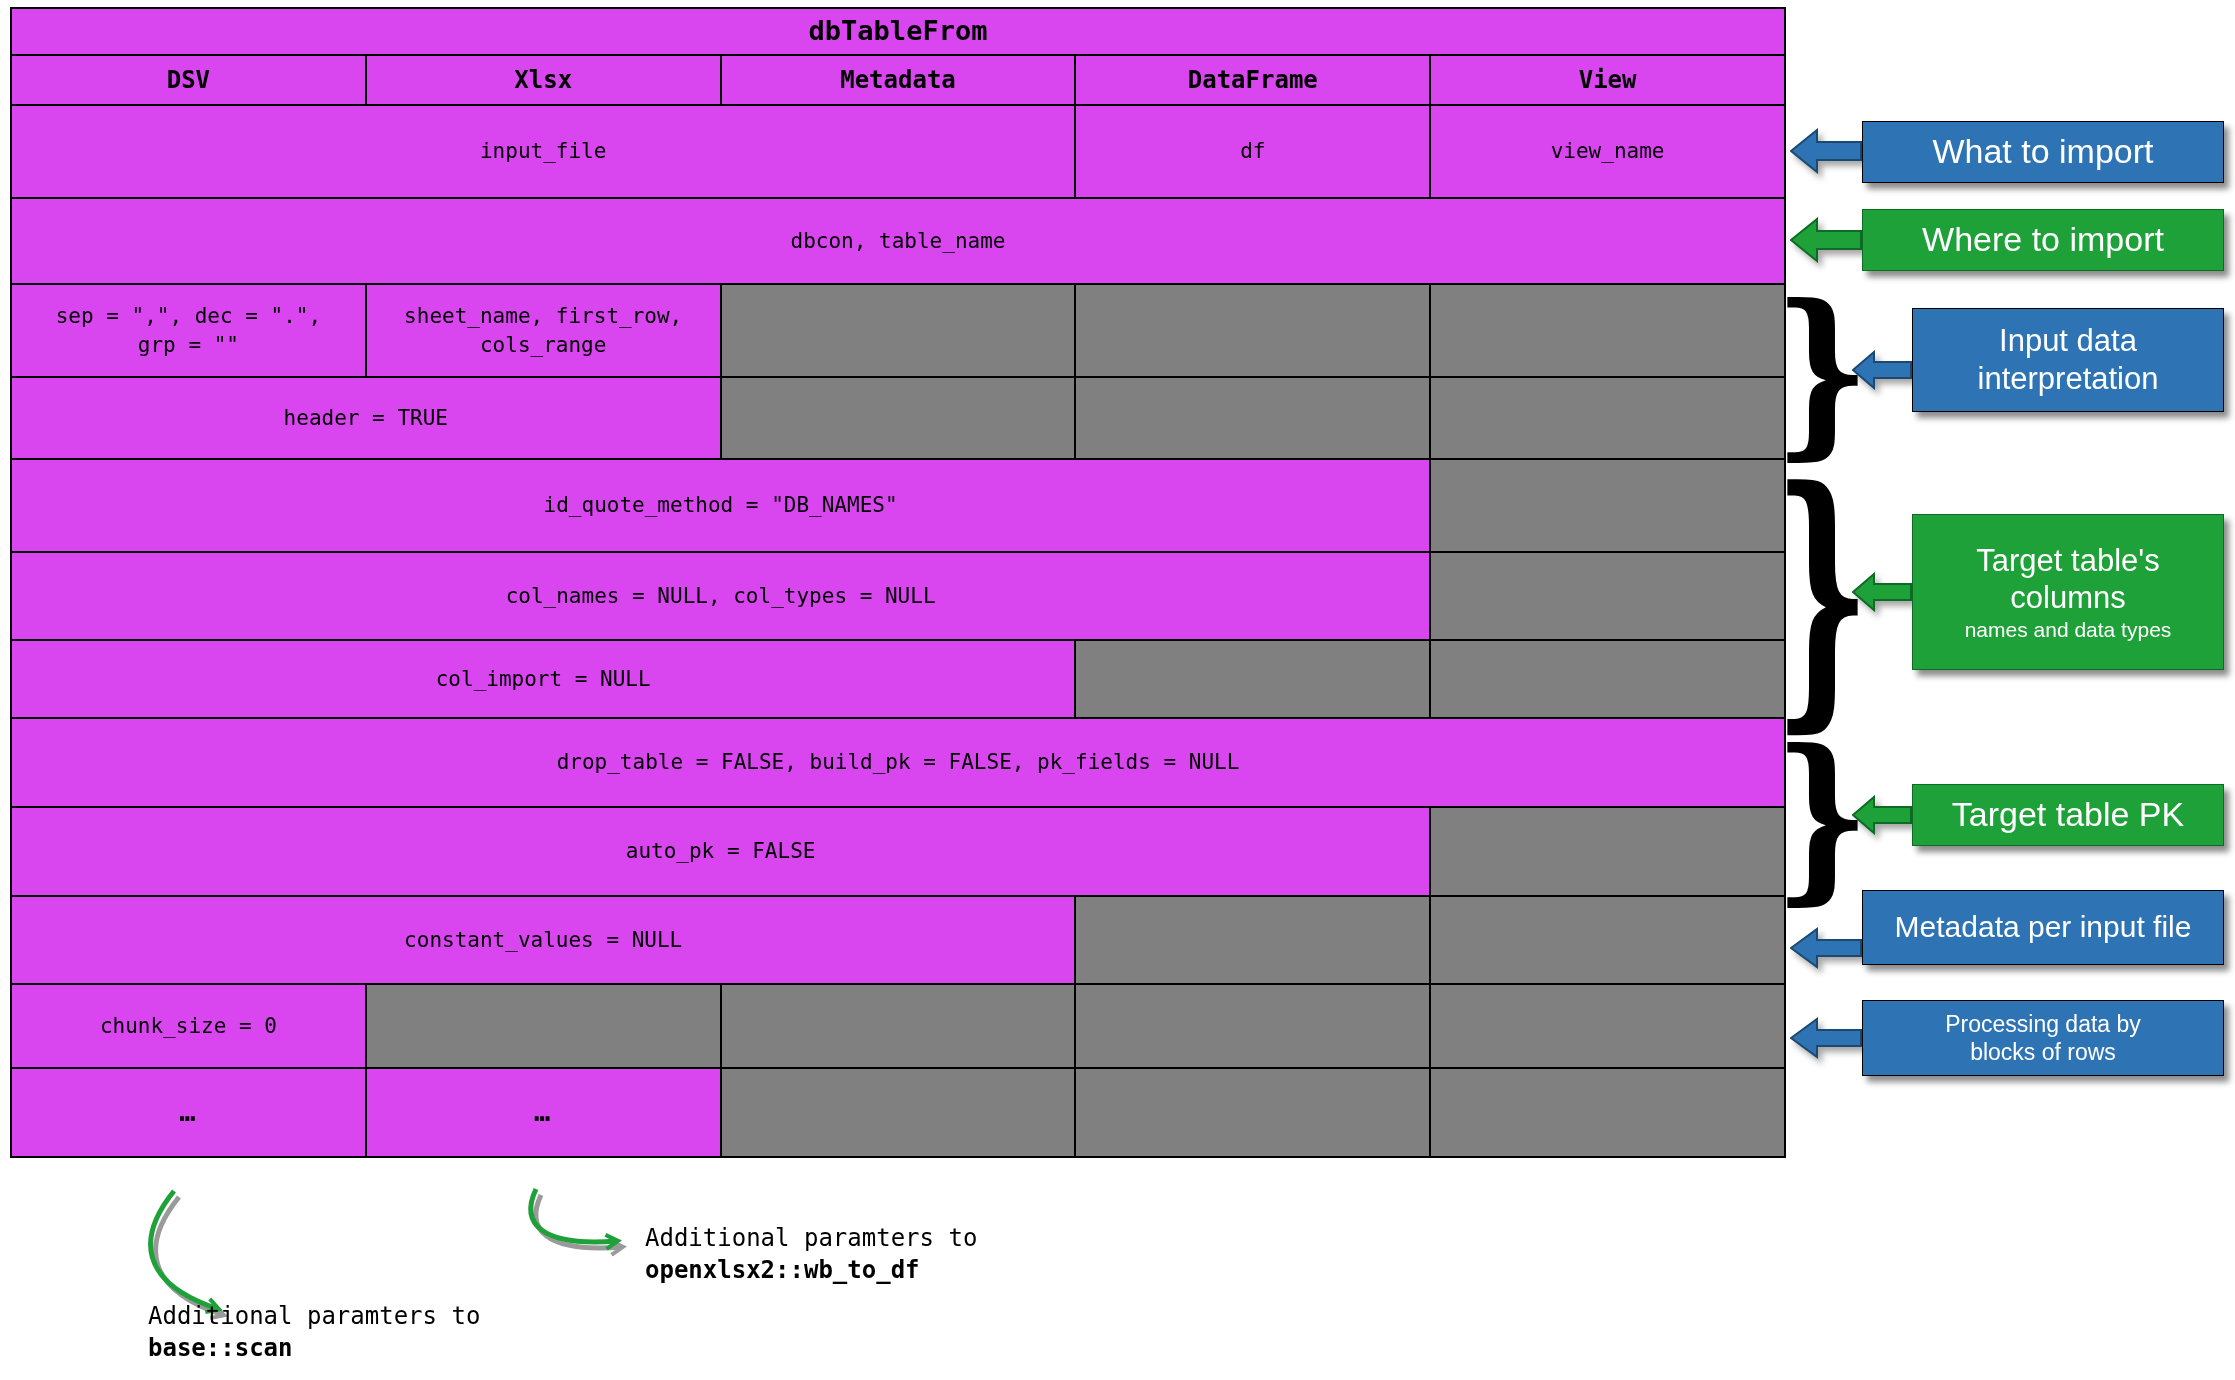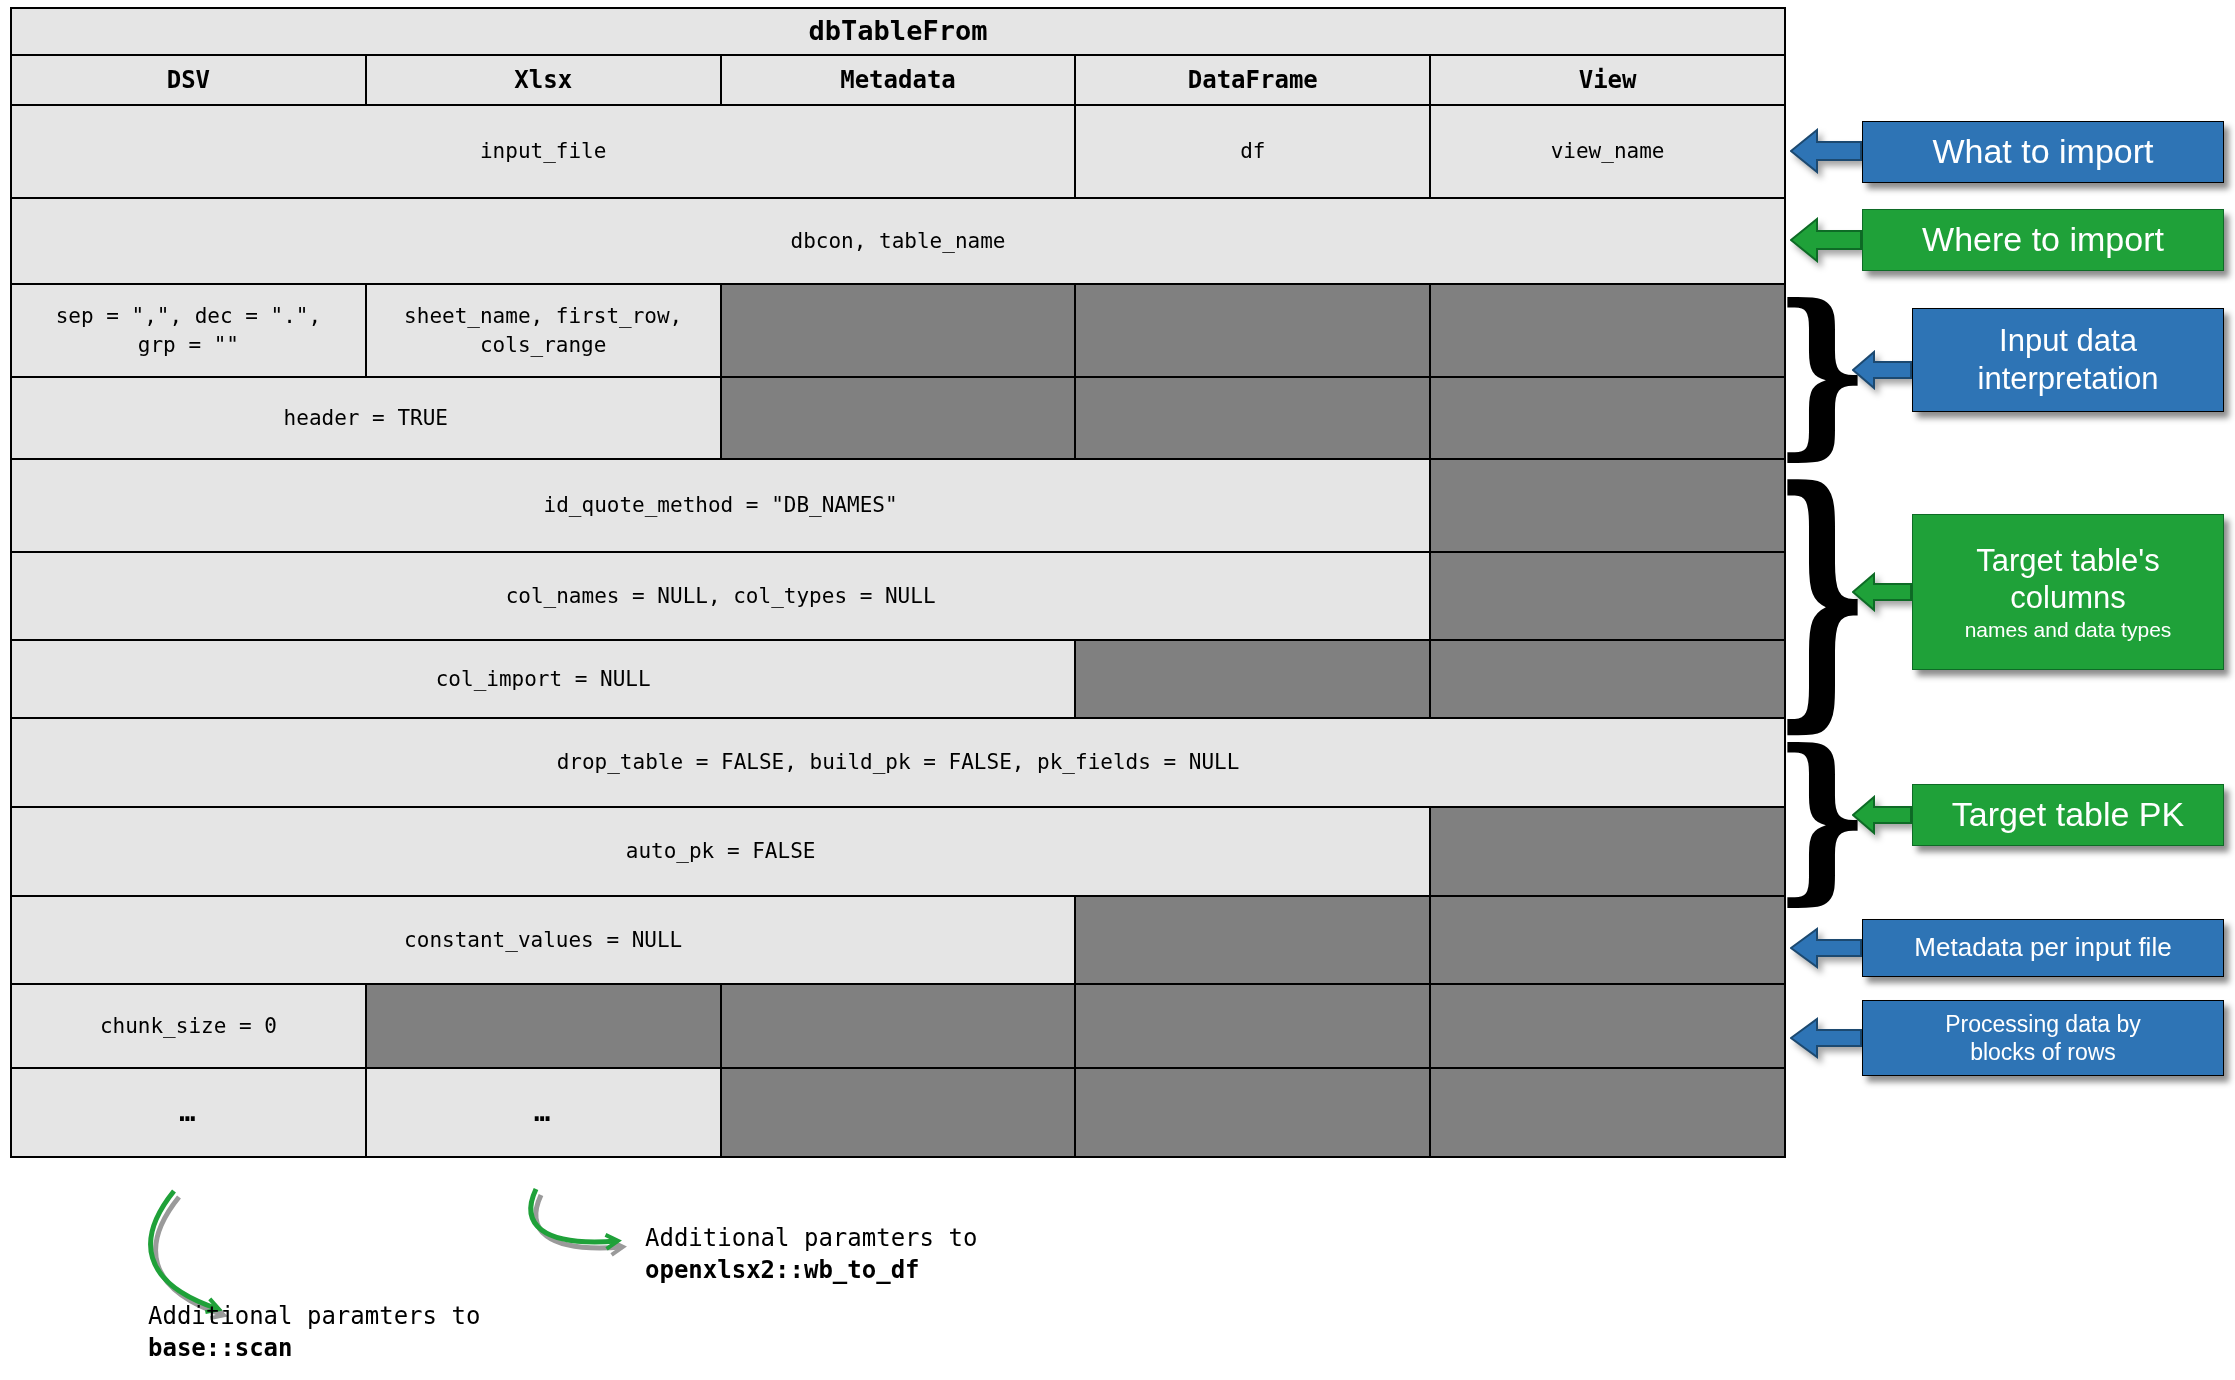--- a/index.html
+++ b/index.html
@@ -4,21 +4,21 @@
 <style>
   * { margin:0; padding:0; box-sizing:border-box; }
   html,body { background:#ffffff; }
   .canvas { position:relative; width:2235px; height:1380px; background:#fff; overflow:hidden; }
 
   
   table.param-table { position:absolute; left:10px; top:7px; width:1776px;
     border-collapse:collapse; table-layout:fixed; }
   .param-table td { border:2px solid #000; text-align:center; vertical-align:middle;
     font-family:"DejaVu Sans Mono", monospace; font-size:21px; line-height:1.35;
-    white-space:pre-line; padding:2px 6px; color:#000; background:#e5e5e5; }
+    white-space:pre-line; padding:2px 6px; color:#000; background:#d946ef; }
   .param-table td.gray { background:#808080; }
   .param-table td.title-cell { font-weight:bold; font-size:27px; }
   .param-table td.colhead { font-weight:bold; font-size:24px; }
   .param-table td.dots { font-weight:bold; font-size:27px; letter-spacing:2px; }
 
   
   .callout { position:absolute; color:#fff; display:flex; flex-direction:column;
     align-items:center; justify-content:center; text-align:center;
     font-family:"Liberation Sans", sans-serif;
     box-shadow:5px 6px 6px rgba(0,0,0,0.45); }
@@ -187,21 +187,21 @@
   <svg class="block-arrow" style="left:1852px; top:795px" width="60" height="40" viewBox="0 0 60 40">
     <polygon class="fill-green" points="1,20 22,2 22,12 59,12 59,28 22,28 22,38"></polygon>
   </svg>
   <div class="callout green" style="left:1912px; top:784px; width:312px; height:62px; font-size:34px">
     <div class="label">Target table PK</div>
   </div>
 
   <svg class="block-arrow" style="left:1790px; top:927px" width="72" height="42" viewBox="0 0 72 42">
     <polygon class="fill-blue" points="1,21 27,2 27,13 71,13 71,29 27,29 27,40"></polygon>
   </svg>
-  <div class="callout blue" style="left:1862px; top:919px; width:362px; height:58px; font-size:26px">
+  <div class="callout blue" style="left:1862px; top:890px; width:362px; height:75px; font-size:30px">
     <div class="label">Metadata per input file</div>
   </div>
 
   <svg class="block-arrow" style="left:1790px; top:1017px" width="72" height="42" viewBox="0 0 72 42">
     <polygon class="fill-blue" points="1,21 27,2 27,13 71,13 71,29 27,29 27,40"></polygon>
   </svg>
   <div class="callout blue" style="left:1862px; top:1000px; width:362px; height:76px; font-size:23px">
     <div class="label">Processing data by
 blocks of rows</div>
   </div>

